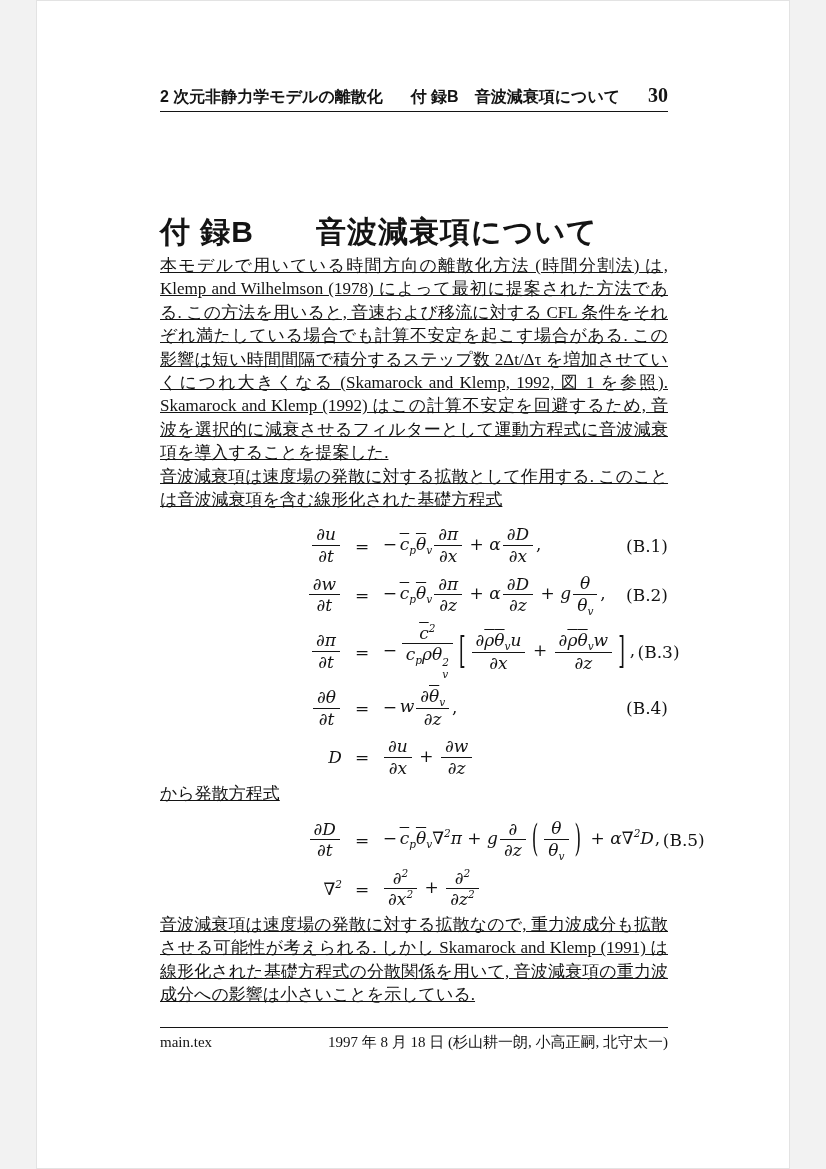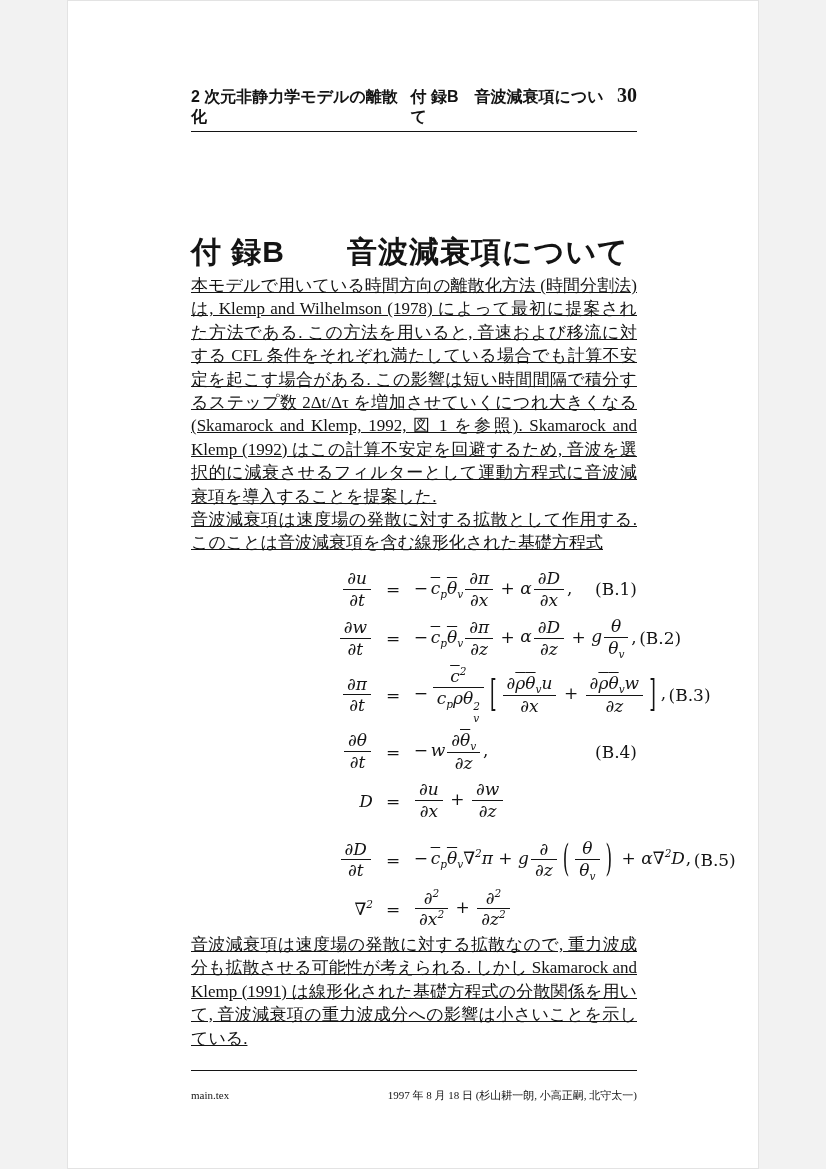--- a/index.html
+++ b/index.html
@@ -1,18 +1,18 @@
 <!DOCTYPE html>
 <html lang="ja"><head>
 <meta charset="utf-8">
 <style>
   html, body { margin: 0; padding: 0; background: #f2f2f2; }
   .page {
     position: relative;
-    width: 692px;
+    width: 754px;
     height: 1169px;
     margin: 0 auto;
     background: #ffffff;
     color: #141414;
     box-sizing: border-box;
     padding: 84px 121px 0 123px;
     overflow: hidden;
     border: 1px solid #e3e3e3;
     font-family: "Liberation Serif", "DejaVu Serif", serif;
   }
@@ -68,21 +68,21 @@
   .bar { text-decoration: overline; }
   sub.msub, sup.msup { font-size: 0.62em; line-height: 1; font-style: italic; }
   .ss {
     display: inline-flex; flex-direction: column; align-items: flex-start;
     font-size: 0.62em; line-height: 1.15; vertical-align: -0.55em; font-style: italic;
   }
   
   .footer-wrap { margin-top: 20px; }
   .footer-row {
     display: flex; justify-content: space-between; align-items: flex-start;
-    font-size: 11px; line-height: 20px; margin-top: 14px;
+    font-size: 15px; line-height: 20px; margin-top: 4px;
   }
 </style>
 </head>
 <body>
 
 <div class="page">
 
   <header>
     <div class="header-row">
       <span>2 次元非静力学モデルの離散化</span>
@@ -172,20 +172,21 @@
             <span class="fn"><span class="mi">∂u</span></span>
             <span class="fd"><span class="mi">∂x</span></span>
           </span><span class="mo">+</span><span class="mfrac">
             <span class="fn"><span class="mi">∂w</span></span>
             <span class="fd"><span class="mi">∂z</span></span>
           </span></span>
         <span class="eq-label"></span>
       </div>
     </div>
 
+  <p class="body-par mt-p3">から発散方程式</p>
 
   <div class="eq-block">
       <div class="eq-row">
         <span class="eq-lhs"><span class="mfrac">
             <span class="fn"><span class="mi">∂D</span></span>
             <span class="fd"><span class="mi">∂t</span></span>
           </span></span>
         <span class="eq-rel">=</span>
         <span class="eq-rhs"><span class="mo tight">−</span><span class="msym"><span class="mi bar">c</span><sub class="msub">p</sub></span><span class="msym"><span class="mi bar">θ</span><sub class="msub">v</sub></span><span class="msym"><span class="mi">∇</span><sup class="msup">2</sup></span><span class="mi">π</span><span class="mo">+</span><span class="mi">g</span><span class="mfrac">
             <span class="fn"><span class="mi">∂</span></span>

